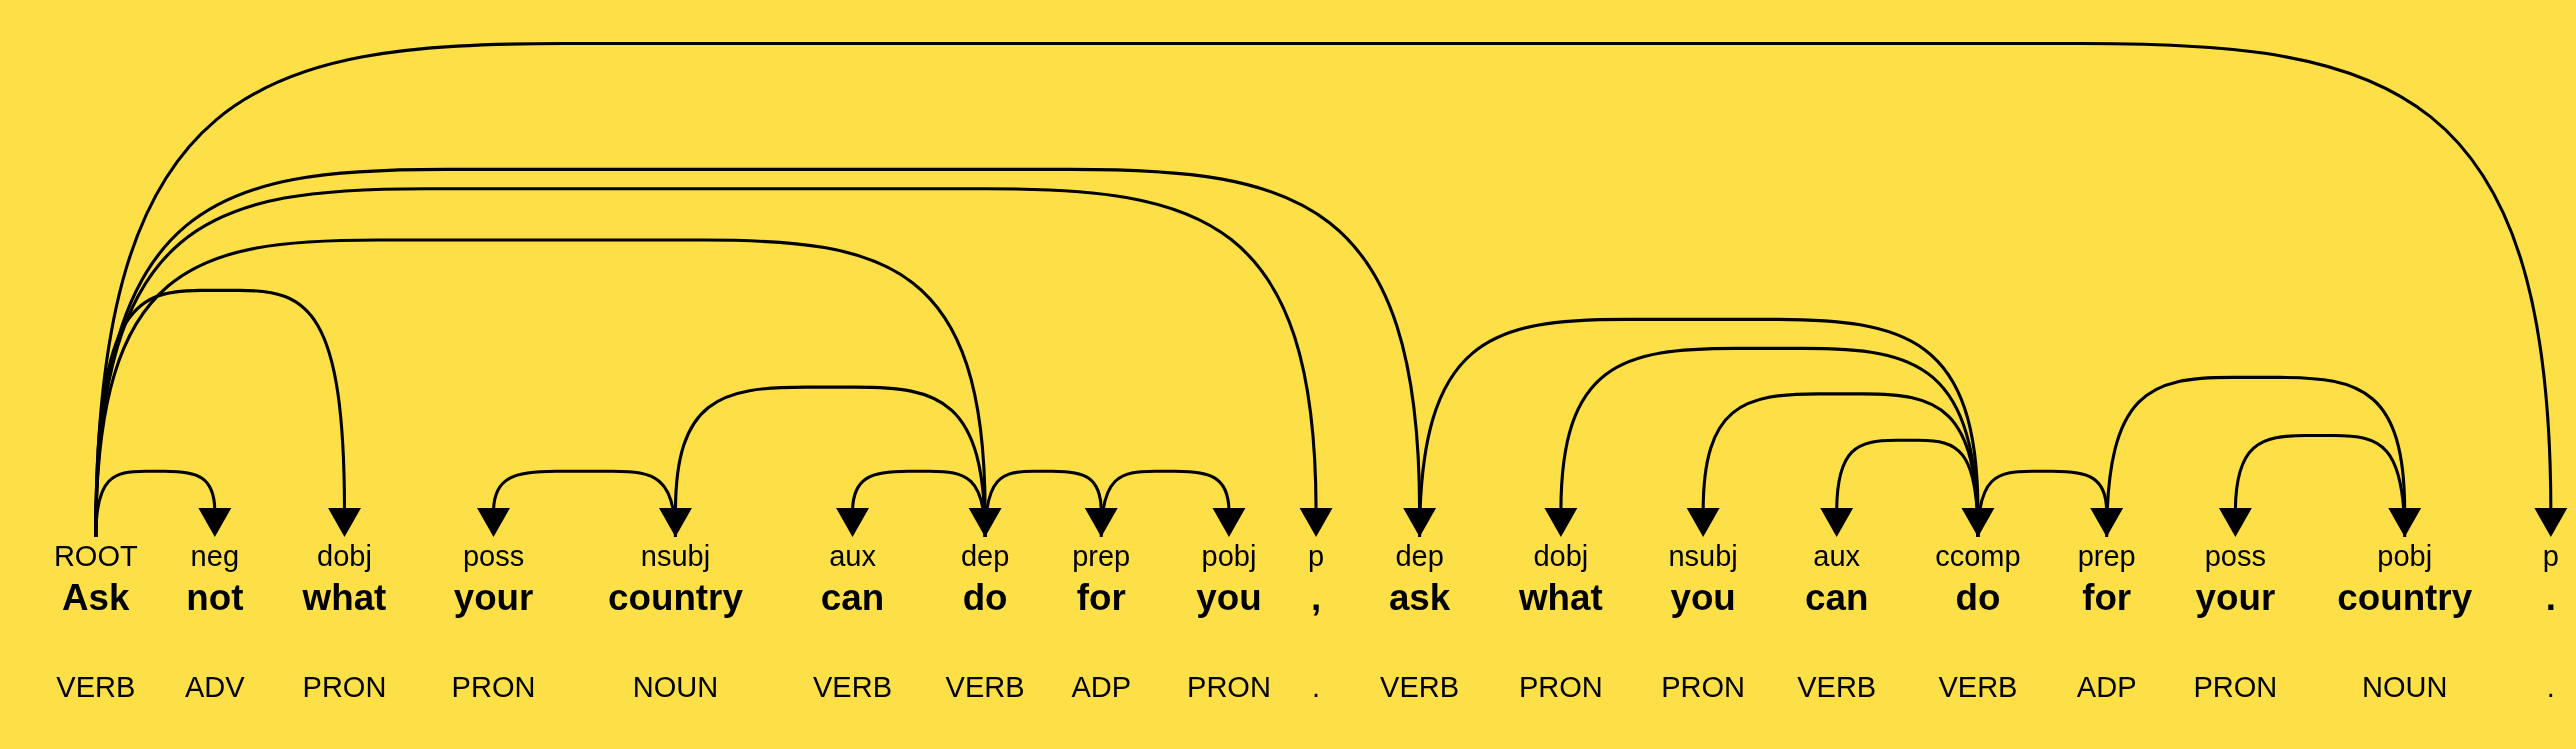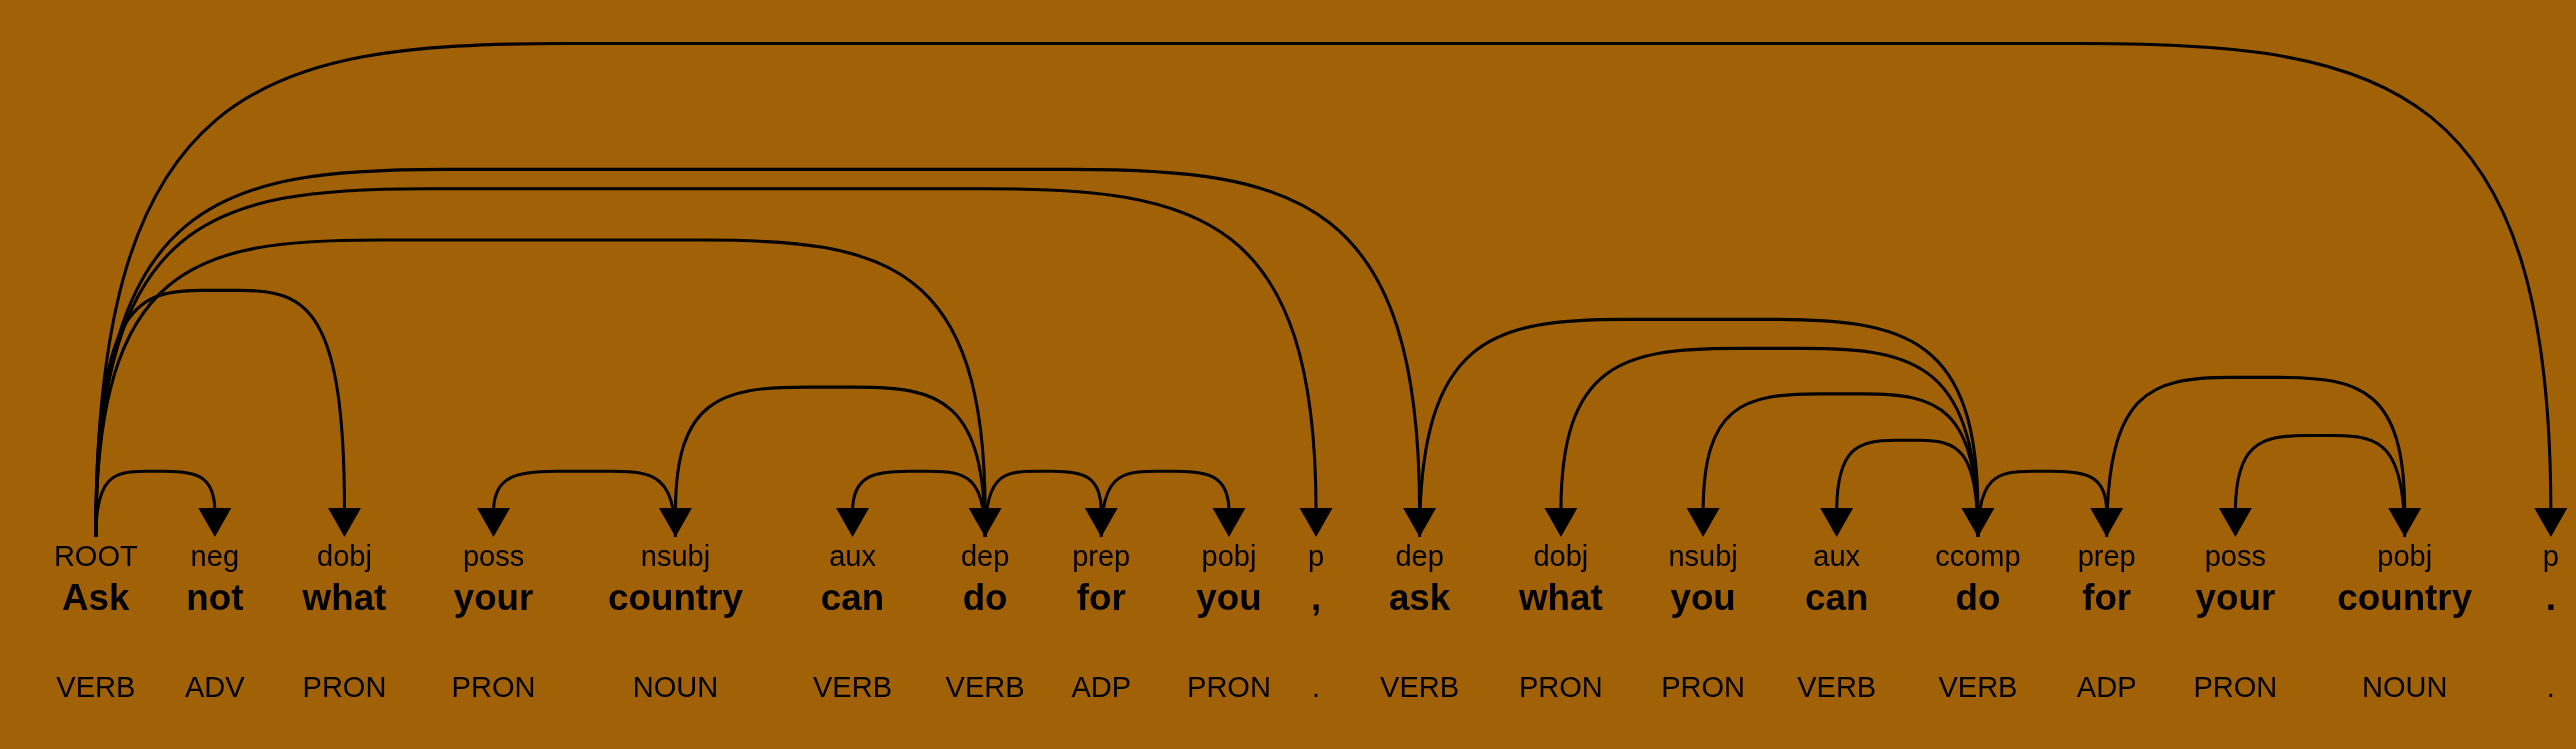--- a/index.html
+++ b/index.html
@@ -4,21 +4,21 @@
 <style>
   html, body {
     margin: 0;
     padding: 0;
     background: #ffffff;
   }
   #root {
     position: relative;
     width: 2576px;
     height: 750px;
-    background: #a16207;
+    background: #fde047;
     font-family: "Liberation Sans", sans-serif;
     overflow: hidden;
   }
   #dep-svg {
     position: absolute;
     left: 0;
     top: 0;
     width: 2576px;
     height: 750px;
     display: block;

